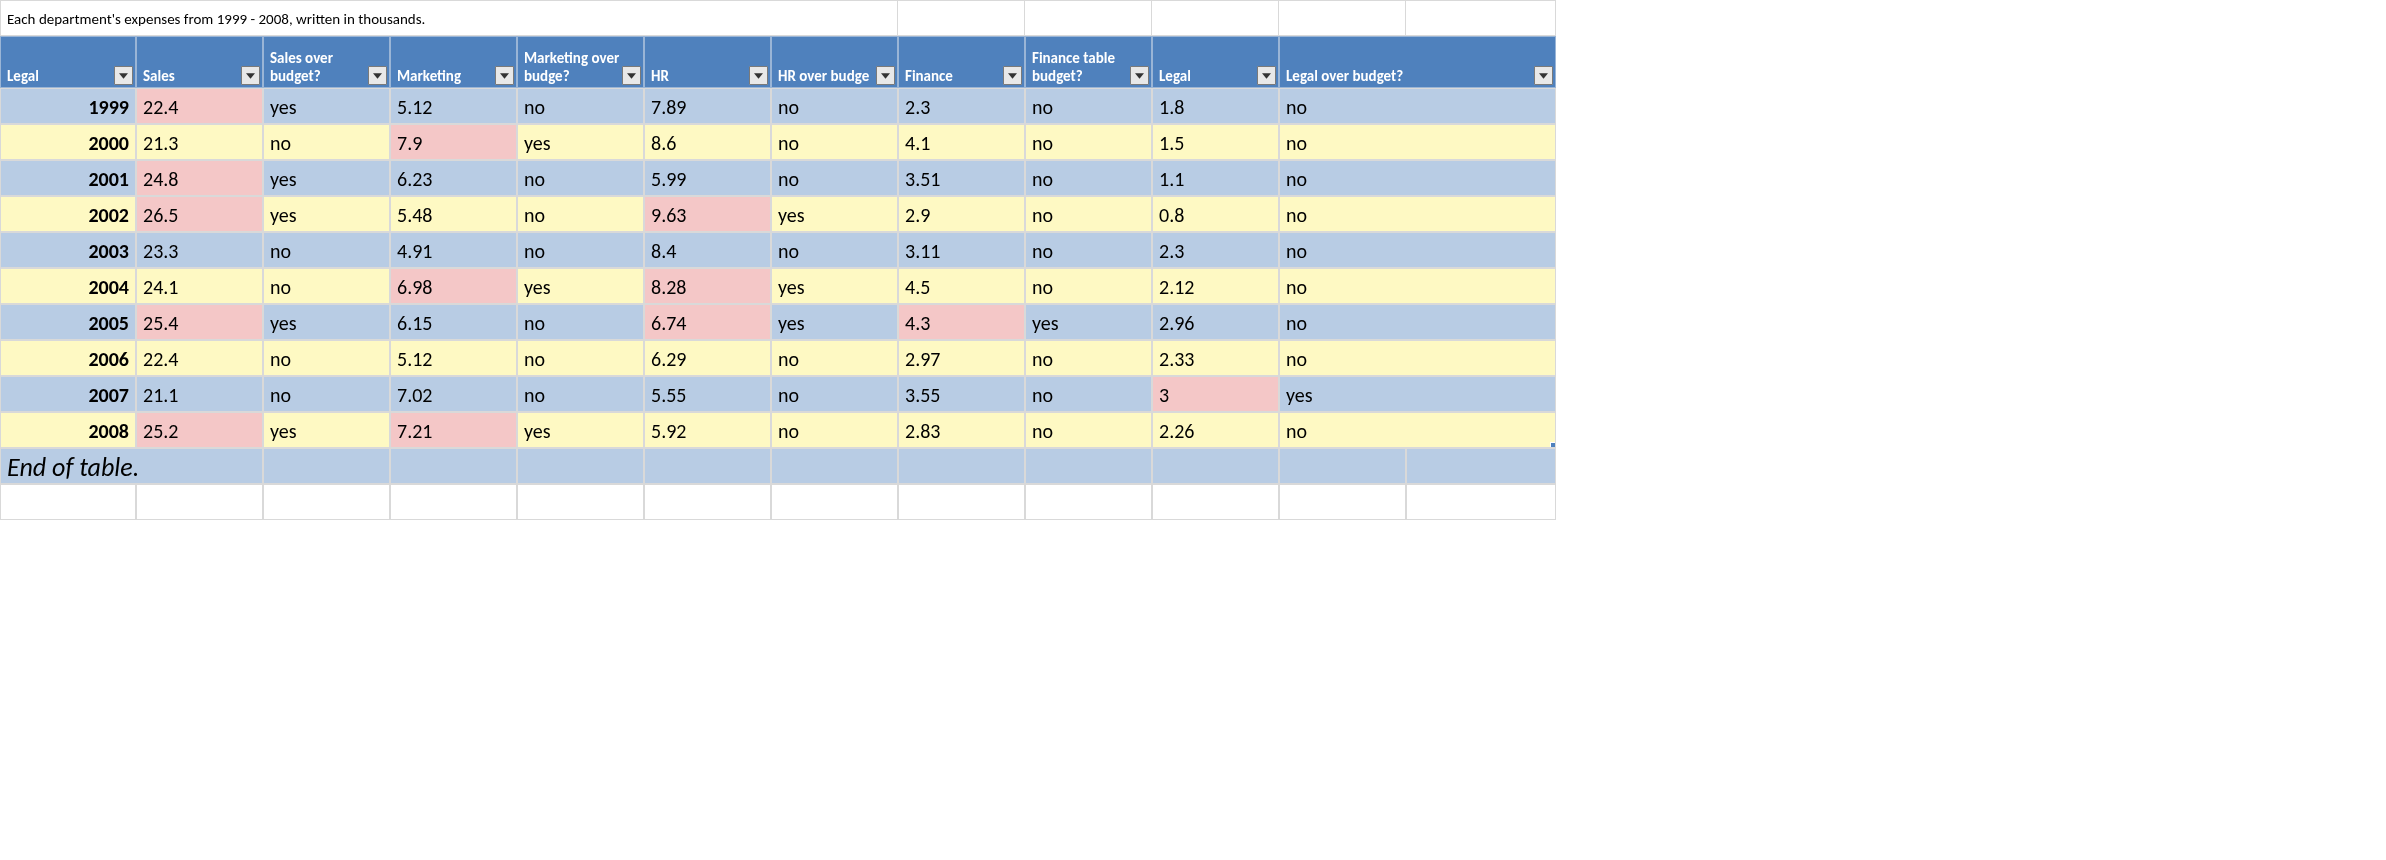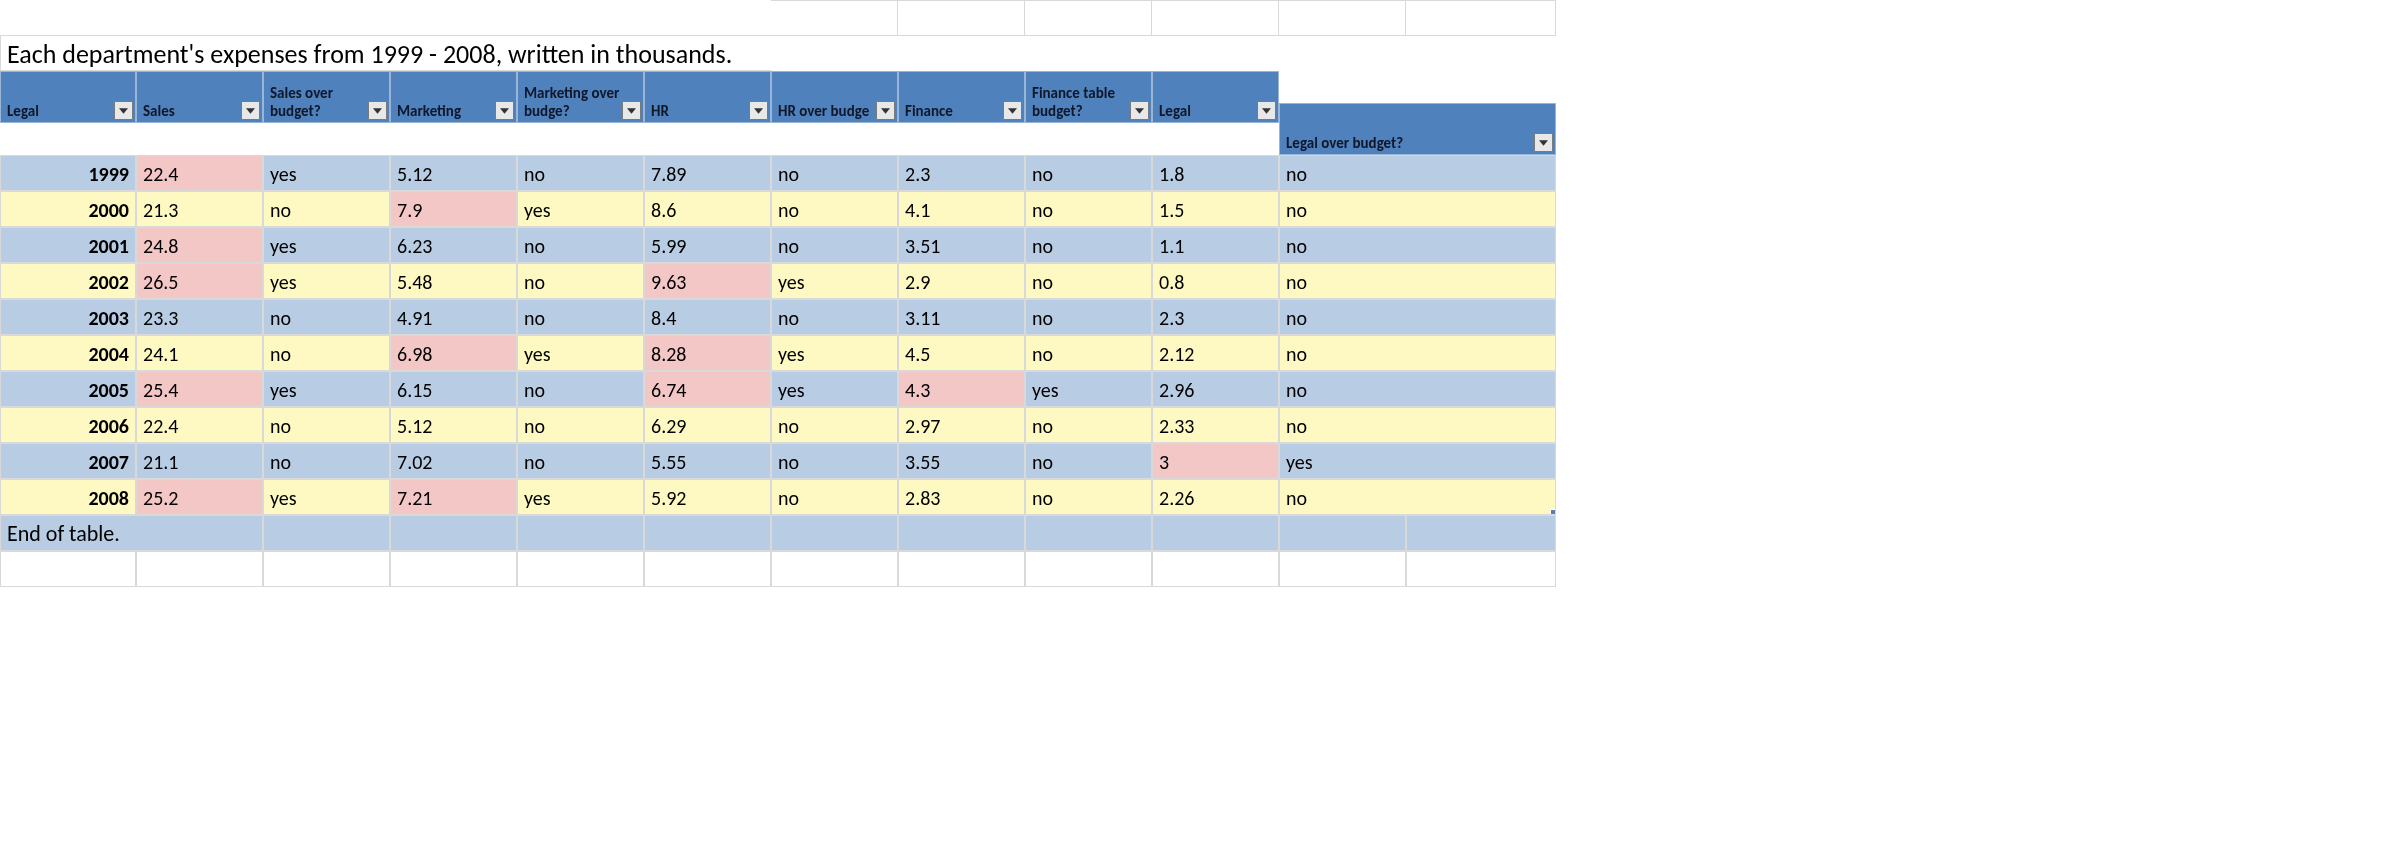--- a/index.html
+++ b/index.html
@@ -24,30 +24,29 @@
     overflow: hidden;
     white-space: nowrap;
     position: relative;
     background: #fff;
   }
   .title-row .cell {
     border-bottom: 1px solid #d9d9d9;
   }
   .title-span {
     grid-column: 1 / span 6;
-    font-size: 26px;
+    font-size: 15px;
     border-right: none;
-    margin-top: 35px;
   }
   .title-row .filler {
     border-left: none;
   }
   .header-cell {
     background: #4f81bd;
-    color: #0f172a;
+    color: #ffffff;
     font-weight: bold;
     font-size: 15px;
     line-height: 18px;
     white-space: normal;
     padding-right: 22px;
     border: 1px solid #9ab5d6;
     display: flex;
     align-items: flex-end;
     height: 52px;
   }
@@ -68,21 +67,22 @@
   .filter-btn svg {
     width: 9px;
     height: 6px;
     display: block;
   }
   .band-a .cell { background: #b8cce4; }
   .band-b .cell { background: #fef9c3; }
   .year-cell { font-weight: bold; text-align: right; }
   .cell.over { background: #f4c7c7 !important; }
   .footer-row .cell:first-child {
-    font-size: 22px;
+    font-size: 26px;
+    font-style: italic;
   }
   .footer-span {
     grid-column: 1 / span 2;
   }
   
   .selection-handle {
     position: absolute;
     right: -3px;
     bottom: -3px;
     width: 6px;
@@ -159,21 +159,21 @@
             <polygon points="0,0 10,0 5,6" fill="#333"></polygon>
           </svg>
         </div>
       </div><div class="cell header-cell">
         <span>Legal</span>
         <div class="filter-btn">
           <svg viewBox="0 0 10 6">
             <polygon points="0,0 10,0 5,6" fill="#333"></polygon>
           </svg>
         </div>
-      </div><div class="cell header-cell" style="grid-column: span 2; margin-top: 32px;">
+      </div><div class="cell header-cell" style="grid-column: span 2;">
         <span>Legal over budget?</span>
         <div class="filter-btn">
           <svg viewBox="0 0 10 6">
             <polygon points="0,0 10,0 5,6" fill="#333"></polygon>
           </svg>
         </div>
       </div></div>
     <div class="band-a" style="display: contents;"><div class="cell  year-cell">1999</div><div class="cell  over">22.4</div><div class="cell ">yes</div><div class="cell ">5.12</div><div class="cell ">no</div><div class="cell ">7.89</div><div class="cell ">no</div><div class="cell ">2.3</div><div class="cell ">no</div><div class="cell ">1.8</div><div class="cell " style="grid-column: span 2;">no</div></div>
     <div class="band-b" style="display: contents;"><div class="cell  year-cell">2000</div><div class="cell ">21.3</div><div class="cell ">no</div><div class="cell  over">7.9</div><div class="cell ">yes</div><div class="cell ">8.6</div><div class="cell ">no</div><div class="cell ">4.1</div><div class="cell ">no</div><div class="cell ">1.5</div><div class="cell " style="grid-column: span 2;">no</div></div>
     <div class="band-a" style="display: contents;"><div class="cell  year-cell">2001</div><div class="cell  over">24.8</div><div class="cell ">yes</div><div class="cell ">6.23</div><div class="cell ">no</div><div class="cell ">5.99</div><div class="cell ">no</div><div class="cell ">3.51</div><div class="cell ">no</div><div class="cell ">1.1</div><div class="cell " style="grid-column: span 2;">no</div></div>

